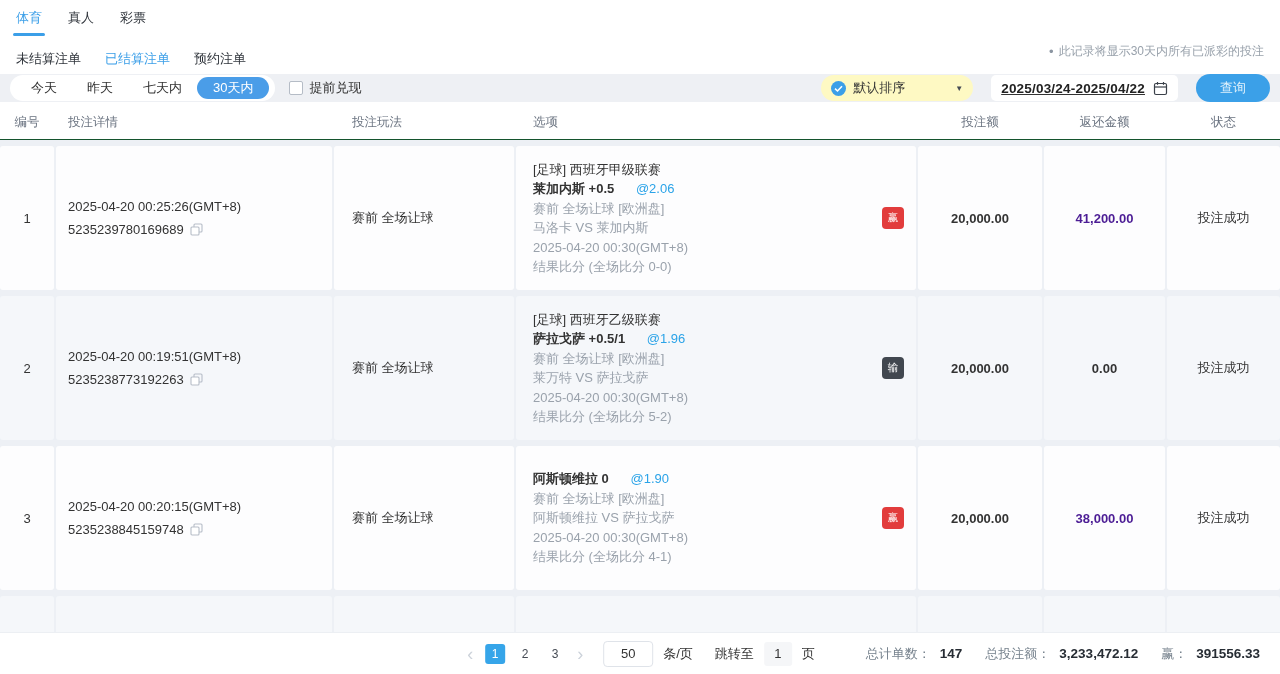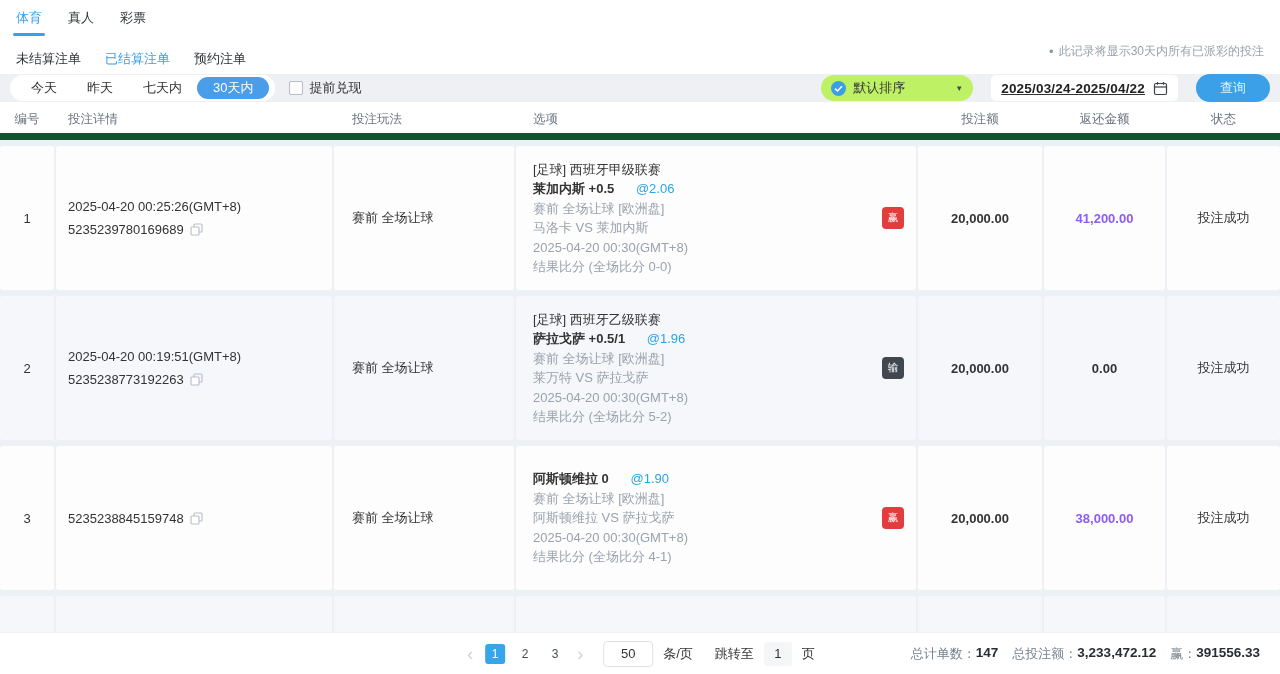--- a/index.html
+++ b/index.html
@@ -19,33 +19,33 @@
   .sub-note .dot { font-size:13px; color:#8b95a1; }
 
   
   .filterbar { height:28px; margin-top:8px; background:#eef0f4; display:flex; align-items:center; padding:0 10px; }
   .quick-group { background:#fff; border-radius:14px; height:26px; display:flex; align-items:center; padding:0 6px; }
   .quick { font-size:13px; color:#333; padding:0 15px; cursor:pointer; }
   .quick.active { background:#4a9de8; color:#fff; border-radius:12px; height:22px; line-height:22px; padding:0 16px; }
   .chk { width:14px; height:14px; border:1px solid #b5bcc6; border-radius:2px; background:#fff; margin-left:14px; cursor:pointer; }
   .chk-label { font-size:13px; color:#333; margin-left:6px; }
   .filter-right { margin-left:auto; display:flex; align-items:center; gap:18px; }
-  .sort-pill { background:#bef264; border-radius:14px; height:26px; width:152px; display:flex; align-items:center;
+  .sort-pill { background:#fef9c3; border-radius:14px; height:26px; width:152px; display:flex; align-items:center;
     padding:0 10px; gap:7px; cursor:pointer; }
   .sort-pill .label { font-size:13px; color:#333; flex:1; }
   .caret { font-size:8px; color:#454b54; }
   .date-box { background:#fff; border-radius:5px; height:26px; display:flex; align-items:center; gap:8px;
     padding:0 10px; cursor:pointer;text-decoration:underline; }
   .date-box .dtext { font-size:13.5px; color:#222; font-weight:bold; letter-spacing:.2px; }
   .search-btn { background:#3ba0e8; border:none; color:#dff0fb; font-size:13px; height:28px; width:74px;
     border-radius:14px; cursor:pointer; font-family:inherit; }
 
   
   .thead { height:34px; margin-top:4px; display:flex; align-items:center; background:#fff;
-    border-bottom:7px solid #14532d; font-size:12.5px; color:#6a7380; }
+    border-bottom:1px solid #14532d; font-size:12.5px; color:#6a7380; }
   .thead .hc, .trow .cell { flex:none; }
   .w1{width:54px; text-align:center;} .w2{width:276px; padding-left:12px;} .w3{width:180px; padding-left:18px;}
   .w4{width:400px; padding-left:17px; position:relative;} .w5{width:124px; text-align:center;}
   .w6{width:121px; text-align:center;} .w7{width:113px; text-align:center;}
   .thead .hc { margin-right:2px; }
   .tbody { height:492px; background:#edf0f5; overflow:hidden; padding-top:6px; }
   .trow { display:flex; gap:2px; height:144px; margin-bottom:6px; }
   .trow .cell { background:#fdfdfe; border-radius:3px; display:flex; flex-direction:column; justify-content:center; }
   .trow.shade .cell { background:#f5f7fa; }
   .c1 { font-size:13px; color:#333; align-items:center; }
@@ -55,37 +55,37 @@
   .opt { line-height:19.5px; font-size:13px; }
   .opt .league { color:#333; }
   .opt .pick { color:#333; font-weight:bold; }
   .opt .odds { color:#2aa3e8; margin-left:18px; }
   .opt .sub { color:#9aa2ac; }
   .badge { position:absolute; right:12px; top:50%; transform:translateY(-50%); width:22px; height:22px;
     border-radius:4px; color:#fff; font-size:10.5px; display:flex; align-items:center; justify-content:center; }
   .badge.win { background:#e23c3c; }
   .badge.lose { background:#41474f; }
   .amt { font-weight:bold; font-size:13px; color:#333; align-items:center; }
-  .c6.red { color:#8b5cf6; }
+  .c6.red { color:#4c1d95; }
   .c7 { font-size:13px; color:#333; align-items:center; }
 
   
   .footer { height:42px; background:#fff; border-top:1px solid #ecEFF3; position:relative;
     display:flex; align-items:center; }
   .pager { position:absolute; left:50%; transform:translateX(-50%); display:flex; align-items:center; gap:10px; }
   .pg-arrow { font-size:18px; color:#ccd2da; cursor:pointer; line-height:1; padding:0 2px; }
   .pg { min-width:20px; height:20px; line-height:20px; text-align:center; font-size:12px; color:#454b54;
     border-radius:3px; cursor:pointer; }
   .pg.active { background:#36a5e9; color:#fff; }
   .size-input { width:50px; height:26px; border:1px solid #dfe3e9; border-radius:4px; background:#fff;
     font-size:13px; color:#333; text-align:center; line-height:24px; margin-left:8px; cursor:text; }
   .pager .plabel { font-size:13px; color:#333; }
   .jump-input { width:28px; height:24px; background:#f5f6f8; border-radius:3px; font-size:13px; color:#333;
     text-align:center; line-height:24px; cursor:text; }
-  .totals { position:absolute; right:20px; display:flex; align-items:flex-start; }
+  .totals { position:absolute; right:20px; display:flex; align-items:center; gap:9px; }
   .totals .tlabel { font-size:13px; color:#76828d; }
   .totals .tval { font-size:13.5px; font-weight:bold; color:#272d34; margin-right:14px; }
   .totals .tval:last-child { margin-right:0; }
 </style>
 </head>
 <body>
 
 <div class="tabs-main">
   <span class="mtab active">体育</span>
   <span class="mtab">真人</span>
@@ -213,20 +213,21 @@
       <span class="badge lose">输</span>
     </div>
     <div class="cell c5 w5 amt">20,000.00</div>
     <div class="cell c6 w6 amt">0.00</div>
     <div class="cell c7 w7">投注成功</div>
   </div>
 
   <div class="trow">
     <div class="cell c1 w1">3</div>
     <div class="cell c2 w2">
+      <div>2025-04-20 00:20:15(GMT+8)</div>
       <div class="idline">
         <span>5235238845159748</span>
         <span class="copy" style="display:flex">
           <svg width="13" height="13" viewBox="0 0 13 13" fill="none" stroke="#b7bec8" stroke-width="1.1">
             <rect x="4" y="1" width="8" height="8" rx="1"></rect>
               <rect x="1" y="4" width="8" height="8" rx="1" fill="#fff"></rect>
           </svg>
         </span>
       </div>
     </div>

